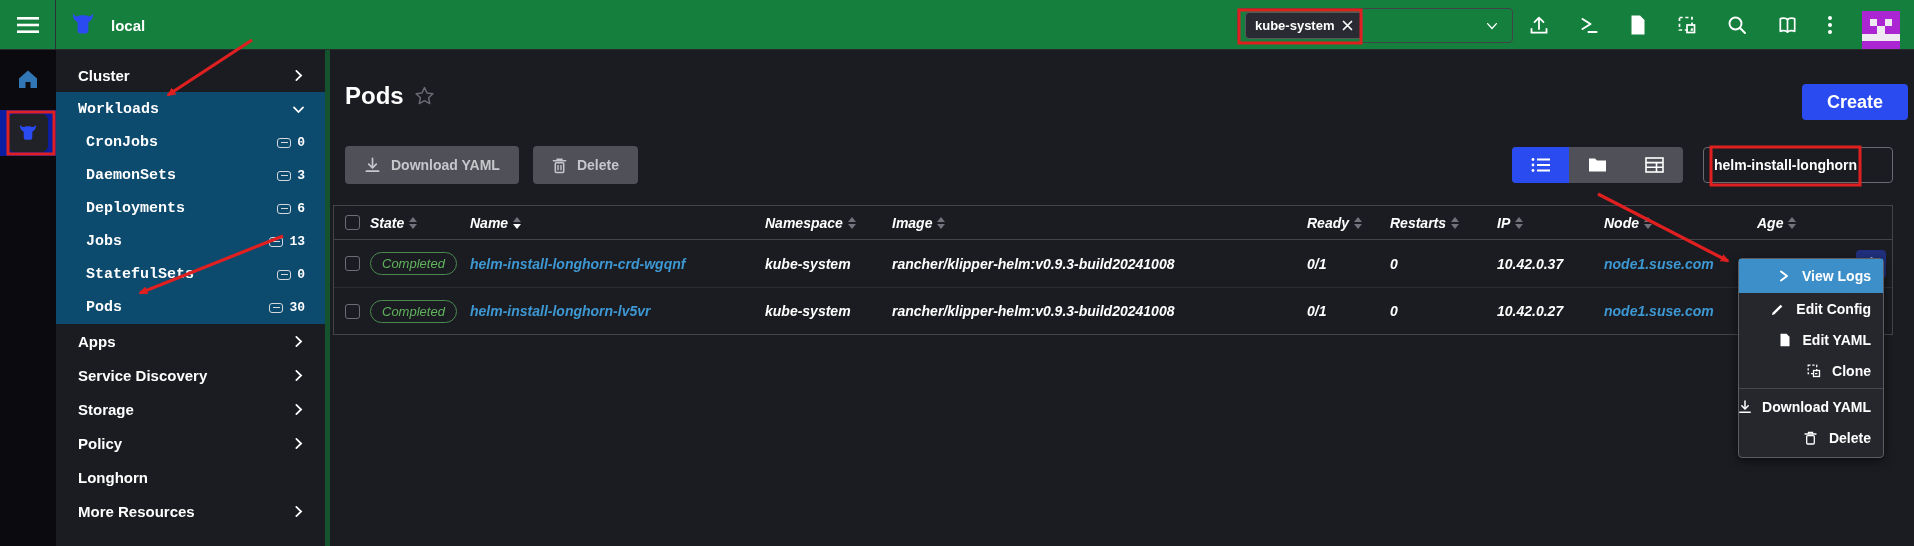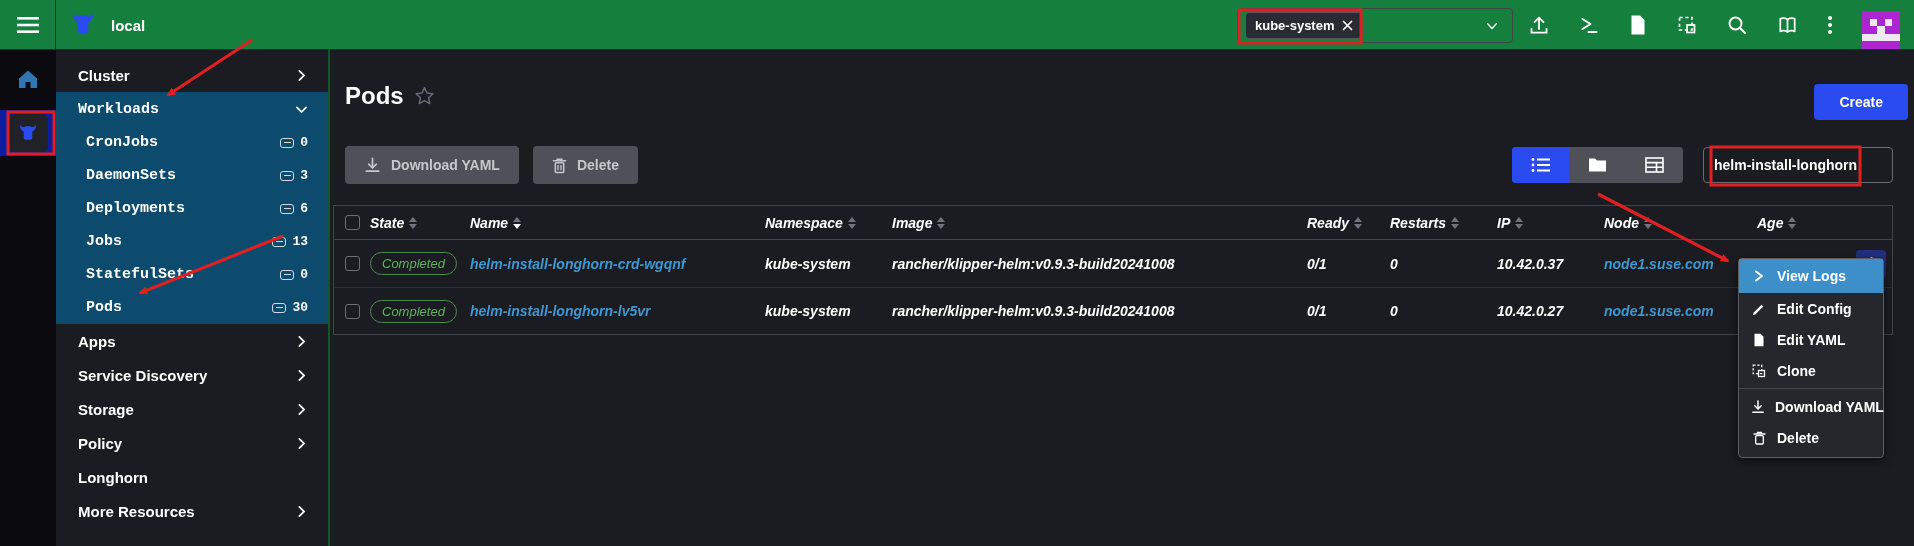--- a/index.html
+++ b/index.html
@@ -28,36 +28,36 @@
   
   .rail { position:absolute; left:0; top:50px; bottom:0; width:56px; background:#0b0b0f; z-index:4; }
   .rail-home { position:absolute; left:0; top:14px; width:56px; height:30px; display:flex; align-items:center; justify-content:center; cursor:pointer; }
   .rail-active { position:absolute; left:0; top:60px; width:56px; height:46px; background:#0b1da0;
                  display:flex; align-items:center; justify-content:center; }
   .rail-tile { width:40px; height:38px; background:#212228; border-radius:6px;
                display:flex; align-items:center; justify-content:center; cursor:pointer; }
 
   
   .sidebar { position:absolute; left:56px; top:50px; bottom:0; width:274px; background:#1b1c21;
-             border-right:2px solid #14532d; padding-top:8px; z-index:3; }
+             border-right:5px solid #14532d; padding-top:8px; z-index:3; }
   .side-item { height:34px; display:flex; align-items:center; padding:0 20px 0 22px;
                color:#fff; font-size:15px; font-weight:600; cursor:pointer; }
   .side-item .chev { margin-left:auto; display:flex; }
   .side-sub { height:33px; padding-left:30px; }
   .side-blue { background:#0c4a6e;font-family:Liberation Mono, monospace; }
   .count { margin-left:auto; display:inline-flex; align-items:center; gap:6px; font-size:13px; font-weight:700; }
   .cicon { display:inline-block; width:14px; height:10px; border:1.5px solid #d7d8de; border-radius:3px; position:relative; }
   .cicon::after { content:""; position:absolute; left:2.5px; right:2.5px; top:50%; height:1.5px; margin-top:-1px; background:#d7d8de; }
 
   
   .main { position:absolute; left:330px; top:50px; right:0; bottom:0; }
   .page-head { position:absolute; left:15px; top:32px; display:flex; align-items:center; gap:10px; }
   .page-title { color:#fff; font-size:24px; font-weight:700; }
   .create-btn { position:absolute; right:6px; top:34px; height:36px; padding:0 25px; background:#2a4bf0;
-                color:#fff; border:none; border-radius:4px; font-size:14px; font-weight:700;
+                color:#fff; border:none; border-radius:4px; font-size:18px; font-weight:700;
                 font-family:"Liberation Sans",sans-serif; cursor:pointer; }
   .toolbar { position:absolute; left:15px; top:96px; right:21px; height:38px; display:flex; align-items:center; gap:14px; }
   .btn-gray { height:38px; padding:0 19px; background:#4f5058; color:#c6c7cb; border:none; border-radius:4px;
               font-size:14px; font-weight:700; font-family:"Liberation Sans",sans-serif;
               display:inline-flex; align-items:center; gap:10px; cursor:pointer; }
   .tb-right { margin-left:auto; display:flex; align-items:center; gap:20px; }
   .toggles { display:flex; height:36px; border-radius:4px; overflow:hidden; background:#4f5058; }
   .tg { width:57px; display:flex; align-items:center; justify-content:center; cursor:pointer; }
   .tg.active { background:#2a4bf0; }
   .search { width:190px; height:36px; background:transparent; border:1px solid #696a72; border-radius:4px;
@@ -81,21 +81,21 @@
            color:#61b35e; font-size:13px; font-weight:400; }
   a.lnk { color:#3d98d3; text-decoration:none; font-weight:600; cursor:pointer; }
 
   
   .kebab-btn { position:absolute; left:1856px; top:250px; width:30px; height:28px; background:#20307e;
                border-radius:4px; z-index:40; display:flex; align-items:center; justify-content:center; cursor:pointer; }
   .ctx-menu { position:absolute; left:1738px; top:258px; width:146px; background:#26272d;
               border:1px solid #5c5d63; border-radius:4px; box-shadow:0 3px 10px rgba(0,0,0,.55);
               z-index:50; padding-bottom:4px; }
   .mi { height:31px; display:flex; align-items:center; gap:10px; padding:0 12px;
-        color:#fff; font-size:14px; font-weight:600; cursor:pointer; white-space:nowrap; }
+        color:#fff; font-size:14px; font-weight:600; cursor:pointer; white-space:nowrap;justify-content:flex-end; }
   .mi.active { height:34px; background:#3d8fc9; }
   .mi-icon { width:16px; display:flex; align-items:center; justify-content:center; }
   .mi-div { border-top:1px solid #46474d; margin:2px 0; }
 
   
   .annotations { position:absolute; inset:0; z-index:100; pointer-events:none; }
 </style>
 </head>
 <body>
 

